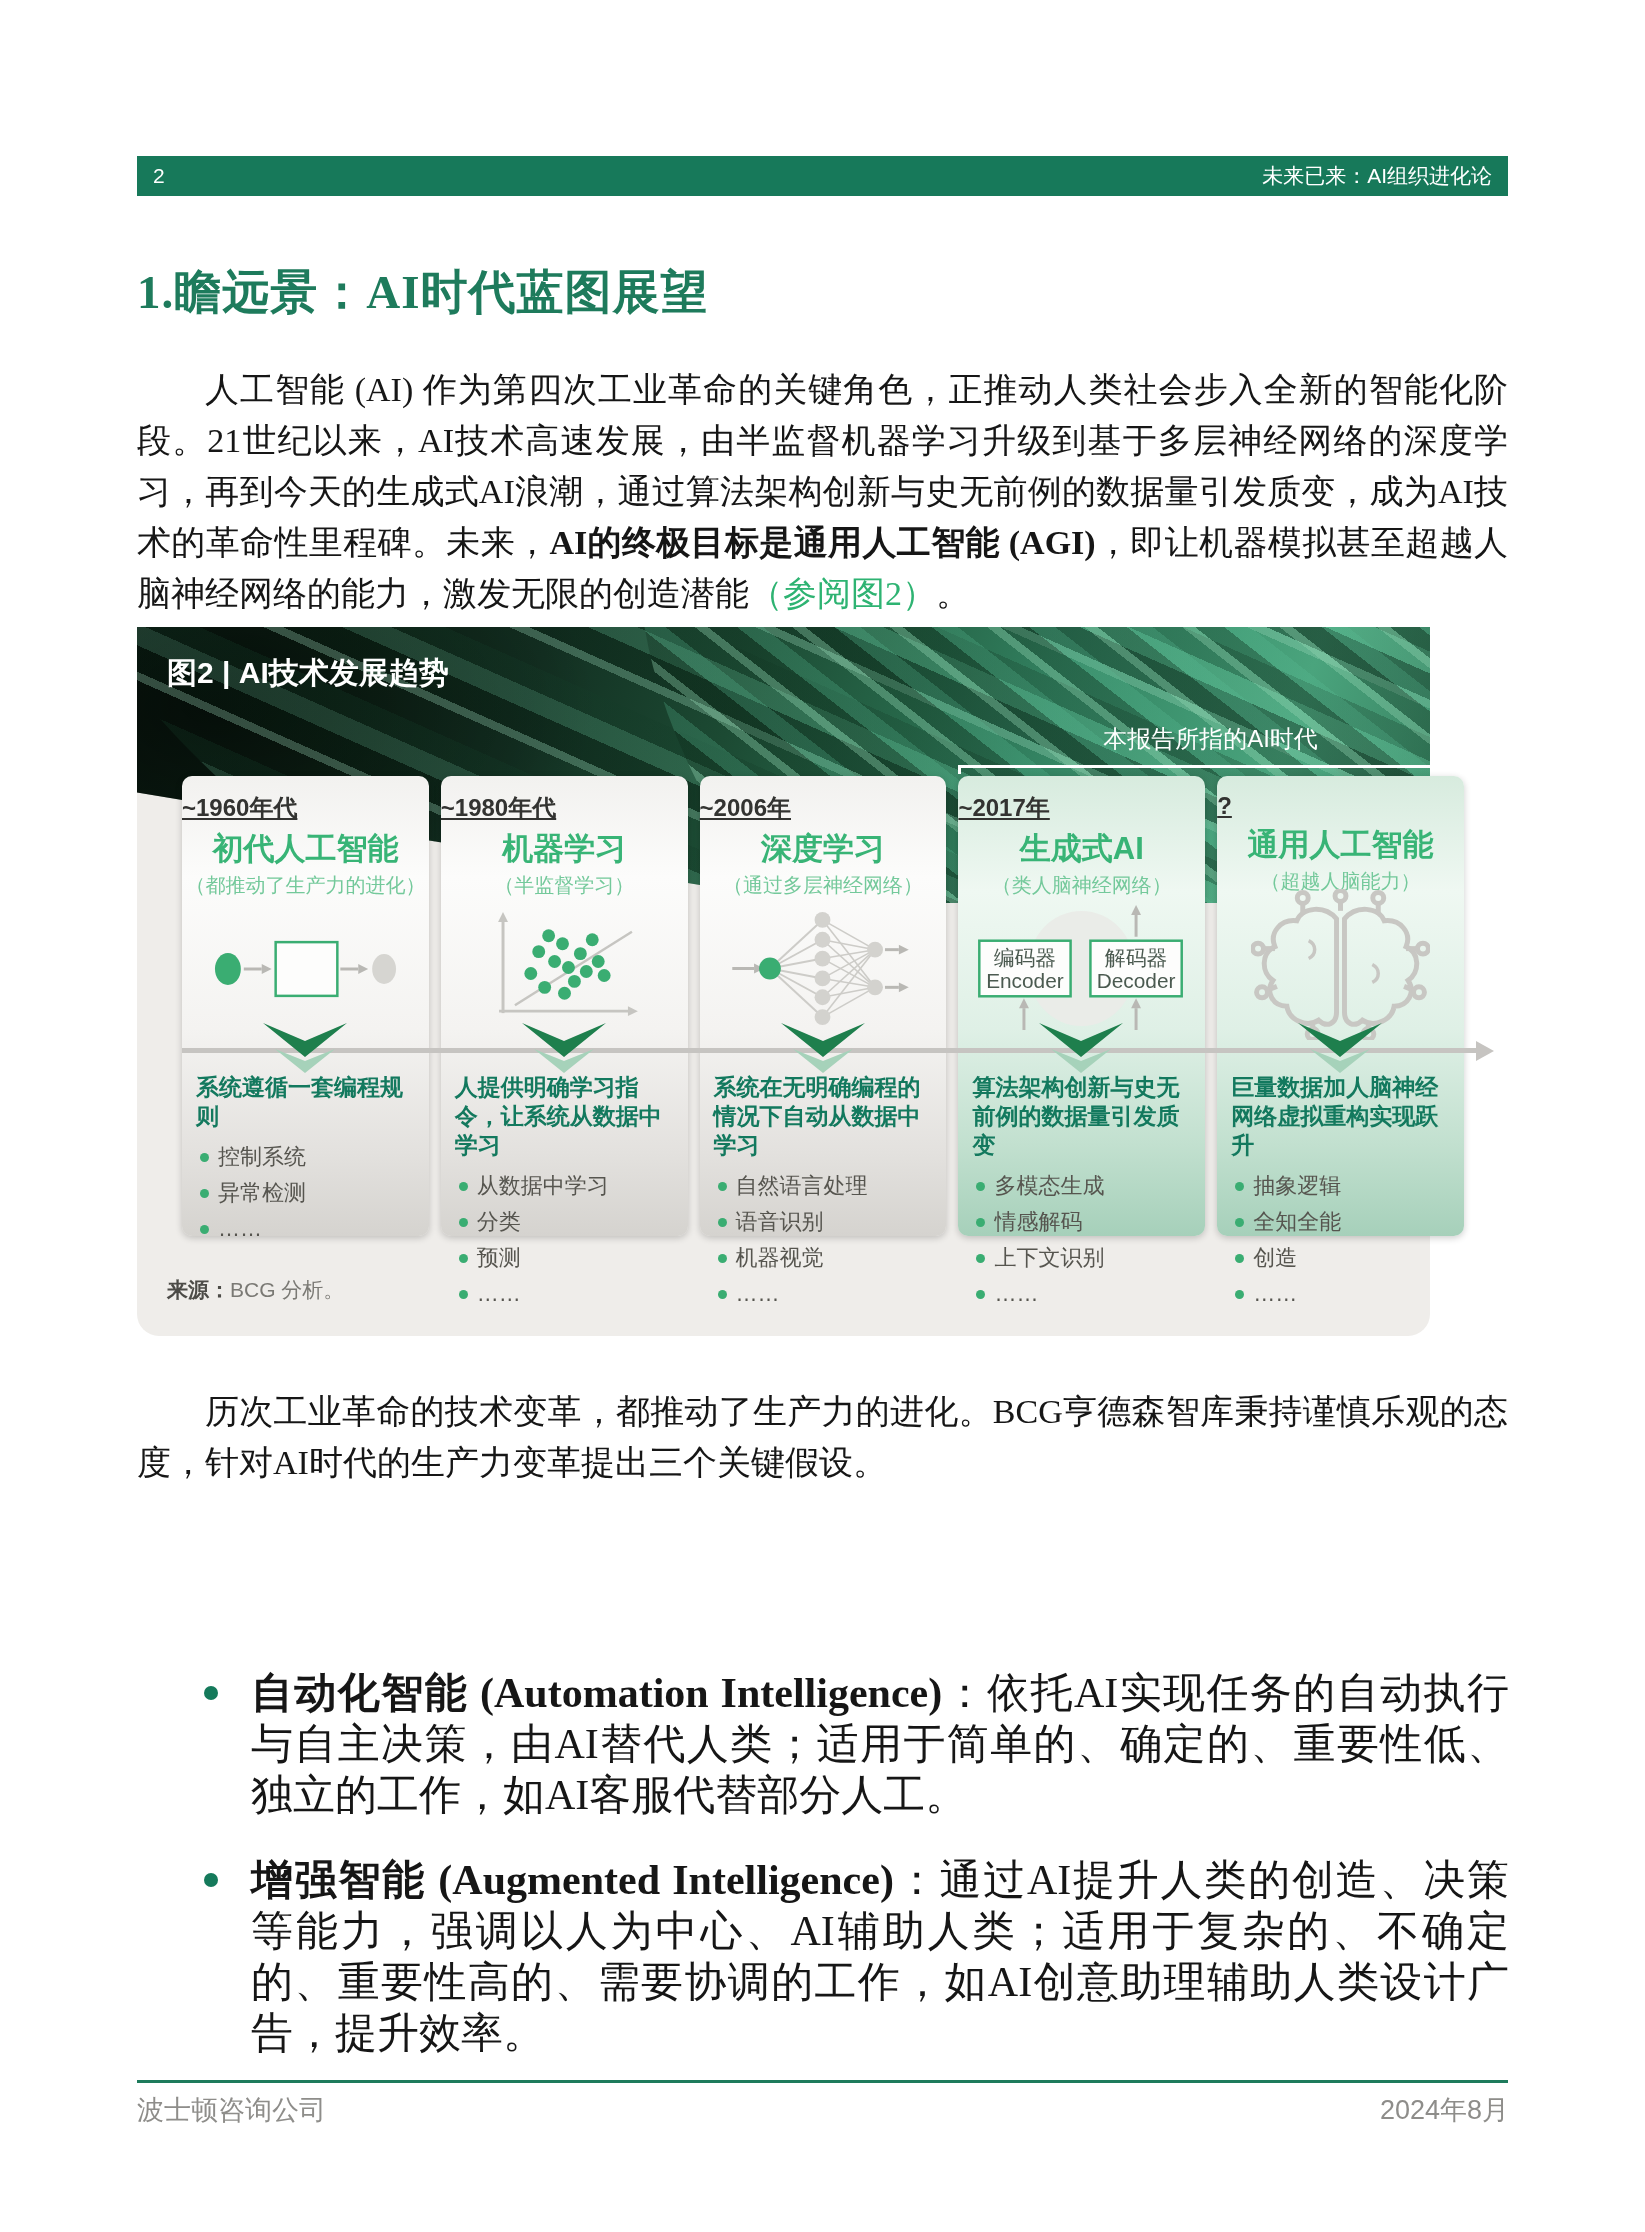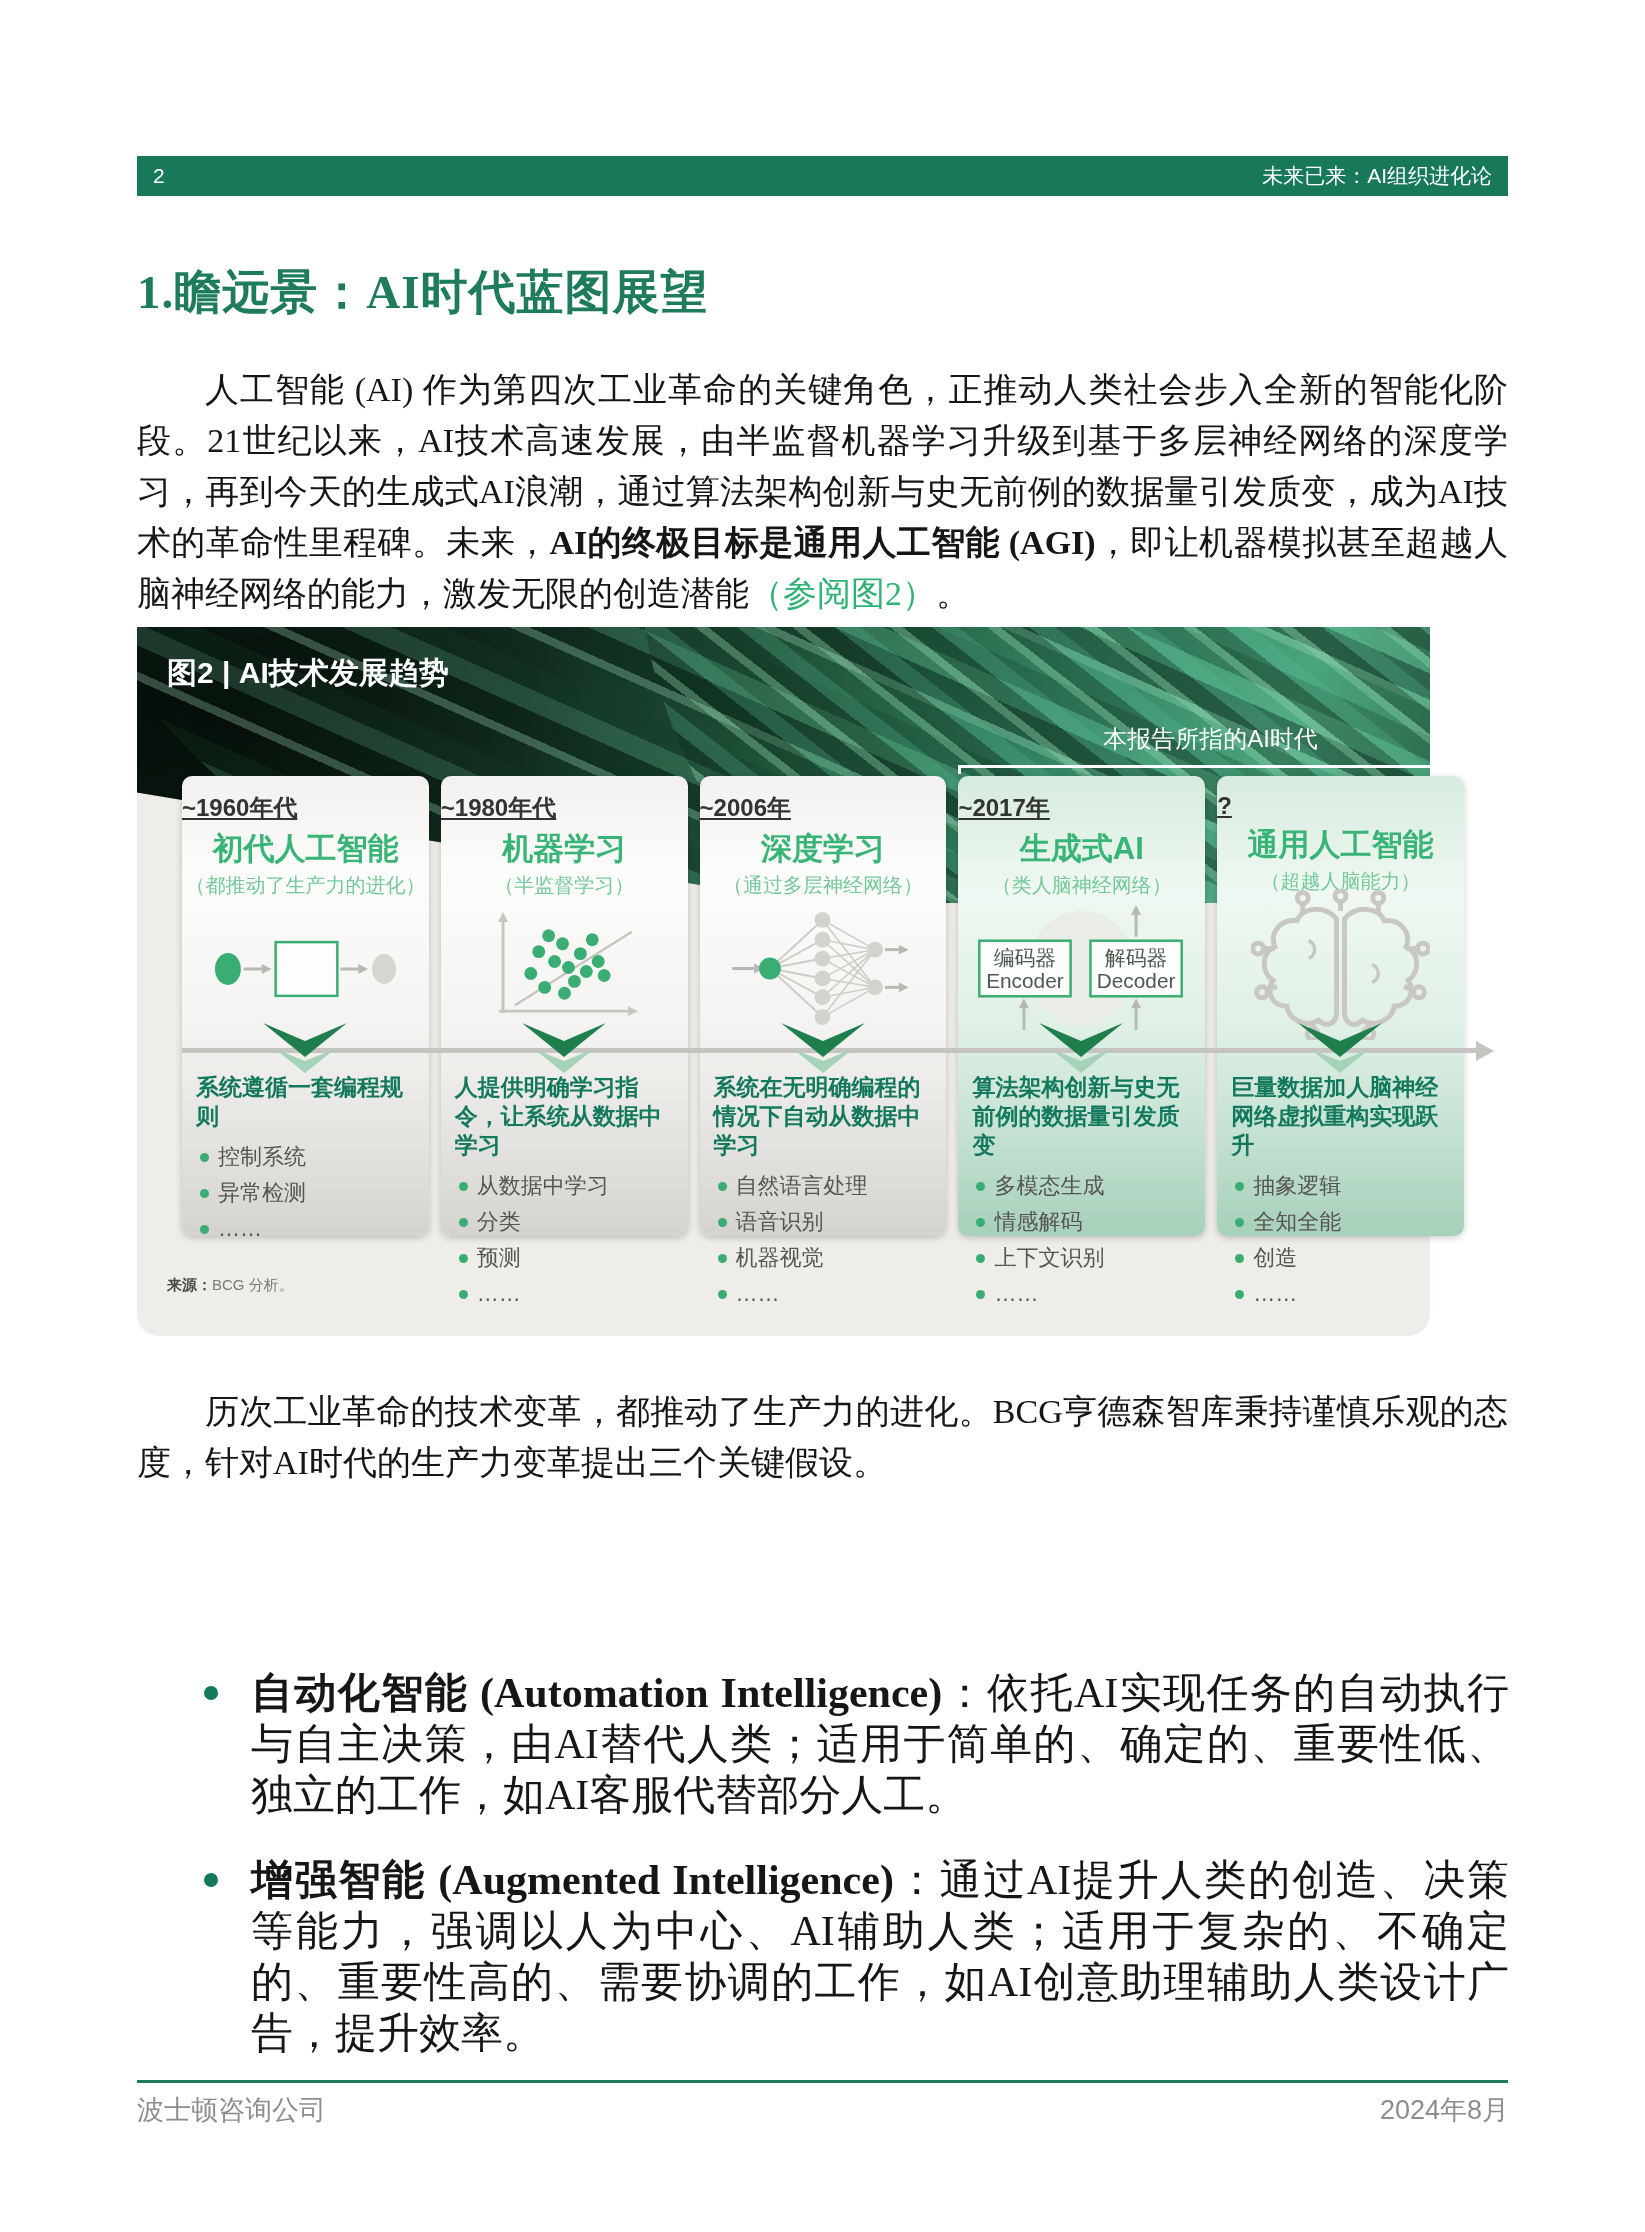--- a/index.html
+++ b/index.html
@@ -61,21 +61,21 @@
   .card-bullets li{position:relative;padding-left:22px;font-size:22px;color:#56554f;line-height:36px;}
   .card-bullets li::before{content:"";position:absolute;left:4px;top:14px;width:9px;height:9px;
     border-radius:50%;background:#3aad72;}
 
   .timeline{position:absolute;left:45px;top:421px;width:1294px;height:5px;background:#c6c4c1;z-index:3;}
   .timeline-arrowhead{position:absolute;right:-18px;top:-7px;width:0;height:0;
     border-left:18px solid #c6c4c1;border-top:10px solid transparent;border-bottom:10px solid transparent;}
   .chevron-layer{position:absolute;left:0;top:0;right:0;bottom:0;z-index:4;pointer-events:none;}
   .chev{position:absolute;top:396px;transform:translateX(-50%);}
 
-  .fig-source{position:absolute;left:30px;top:649px;font-size:15px;color:#7a7974;}
+  .fig-source{position:absolute;left:30px;top:649px;font-size:21px;color:#7a7974;}
   .fig-source .src-label{font-weight:700;color:#4c4b47;}
 
   
   .key-list{position:absolute;left:251px;top:1668px;width:1258px;margin:0;padding:0;list-style:none;
     font-family:"Liberation Serif","DejaVu Serif",serif;font-size:42px;line-height:51px;
     color:#161616;text-align:justify;}
   .key-list li{position:relative;margin-bottom:34px;}
   .key-list li::before{content:"";position:absolute;left:-47px;top:18px;width:14px;height:14px;
     border-radius:50%;background:#157a5b;}
 

